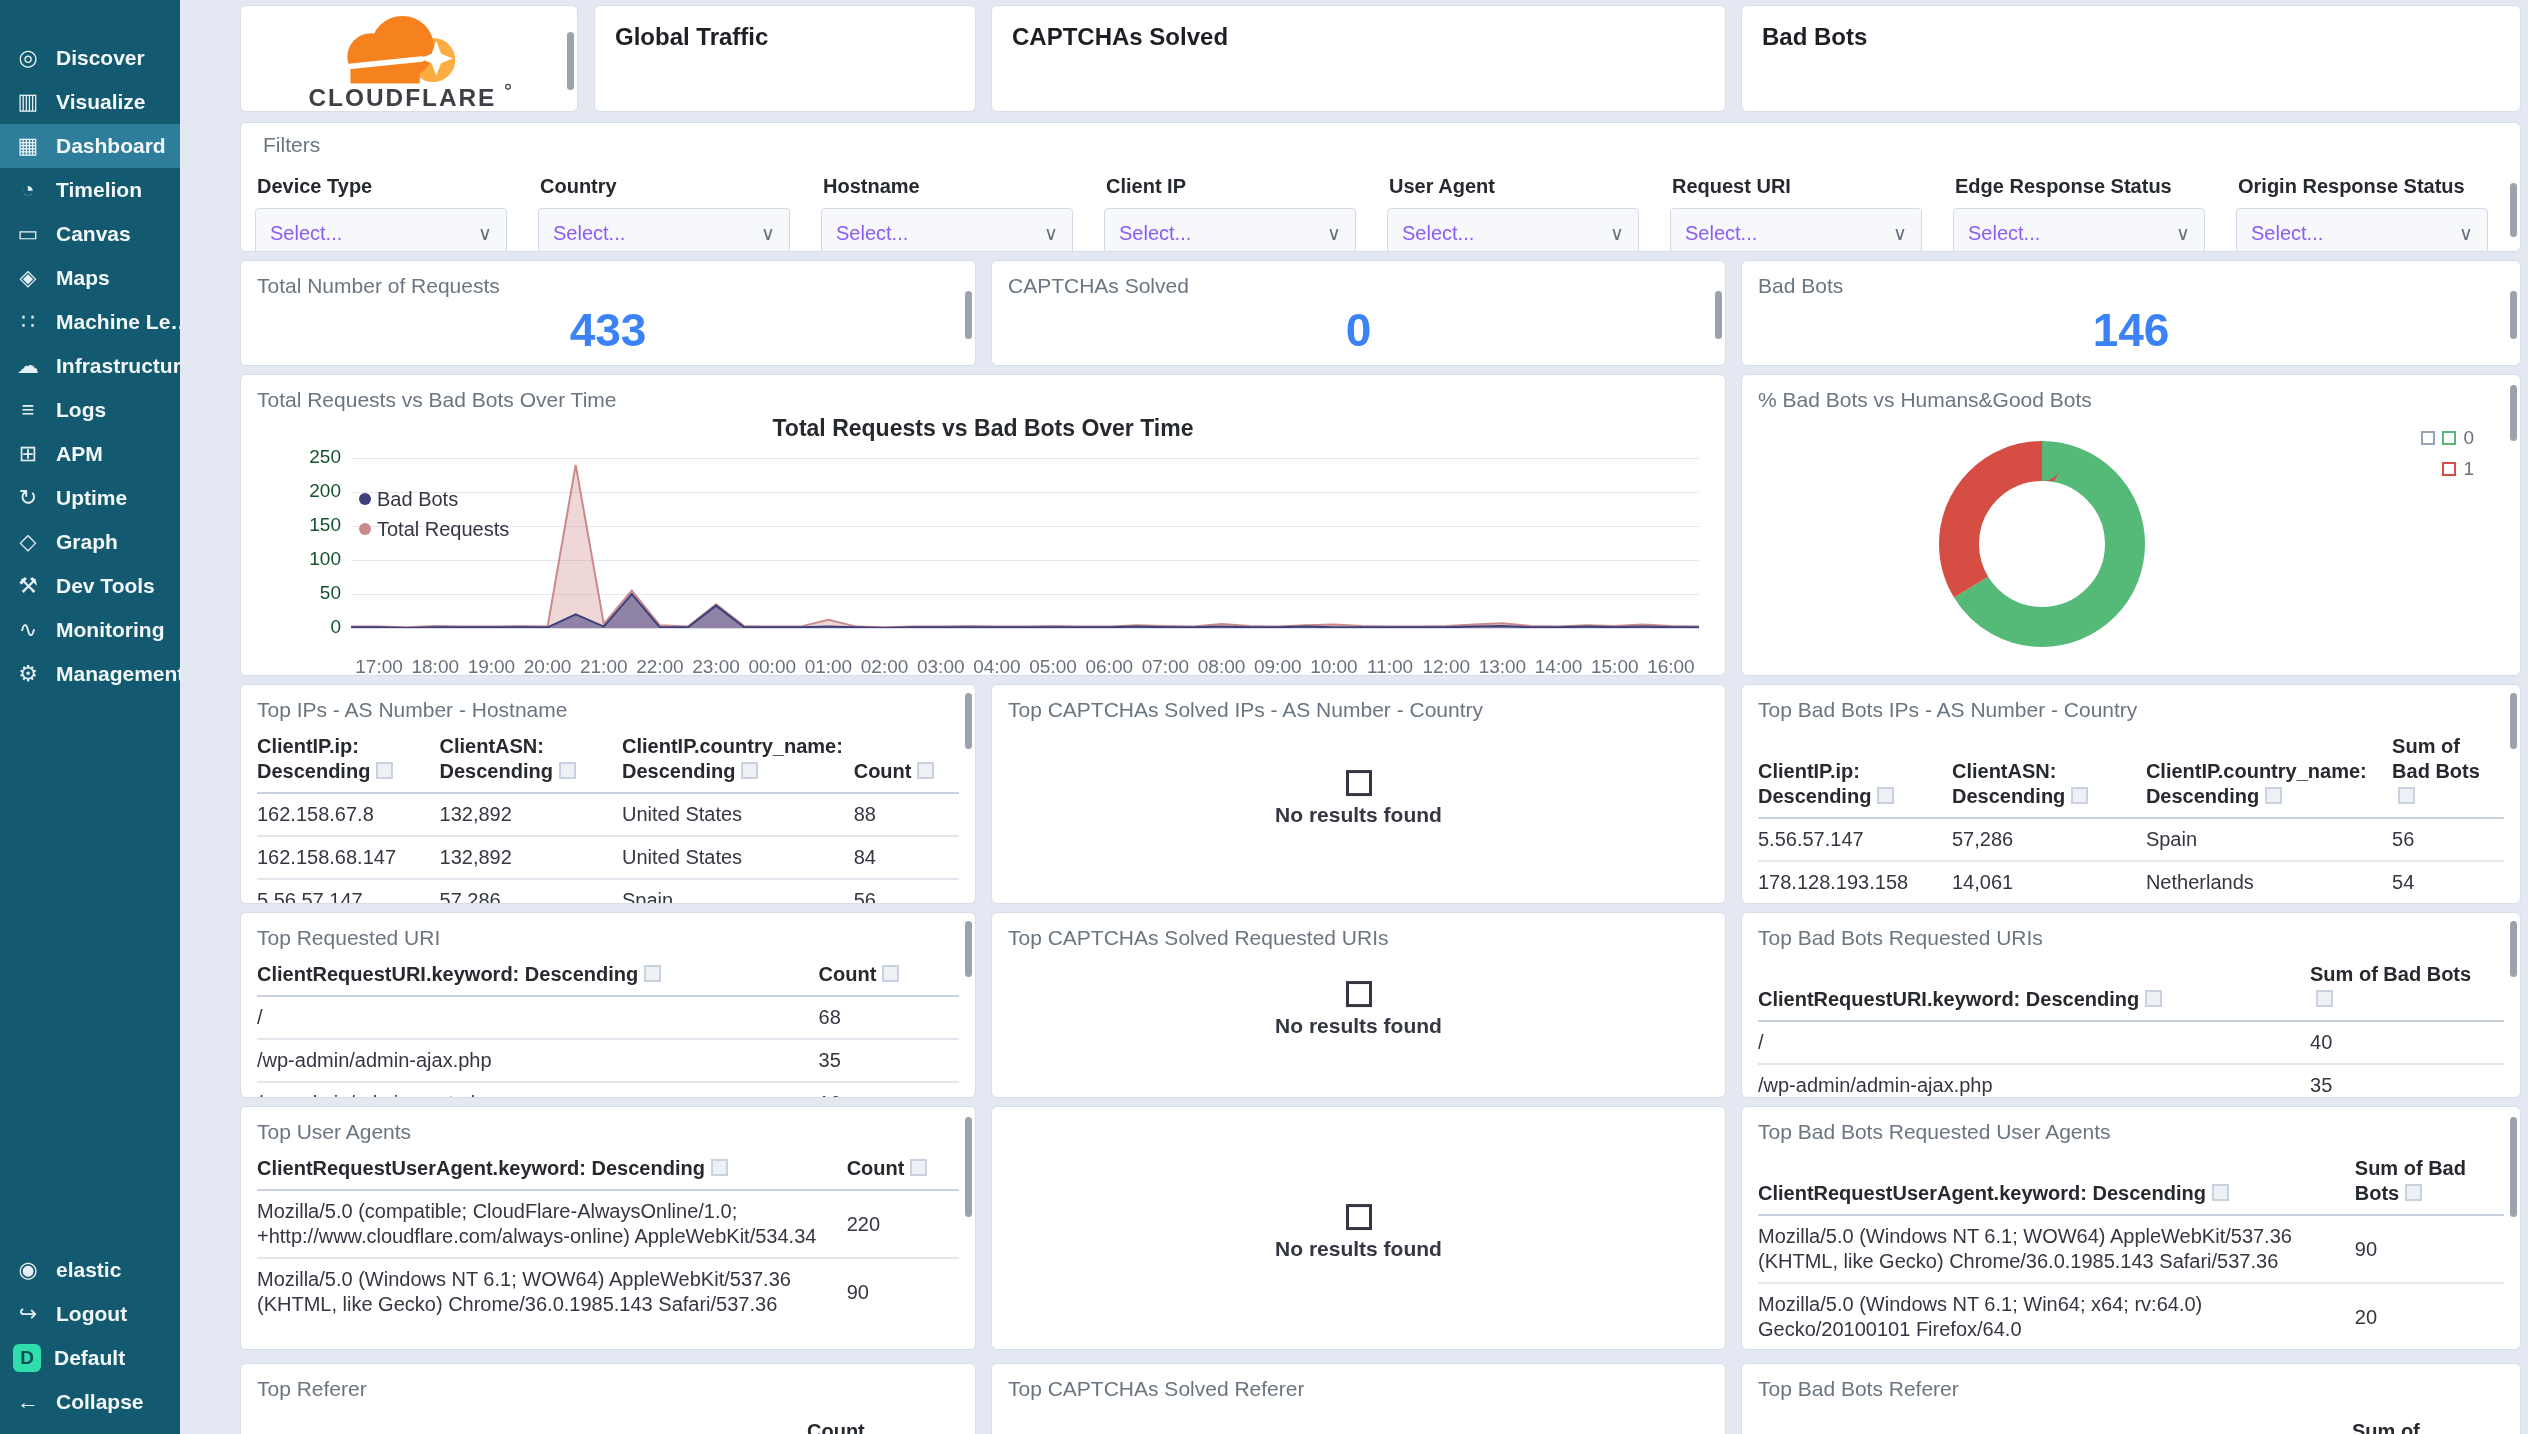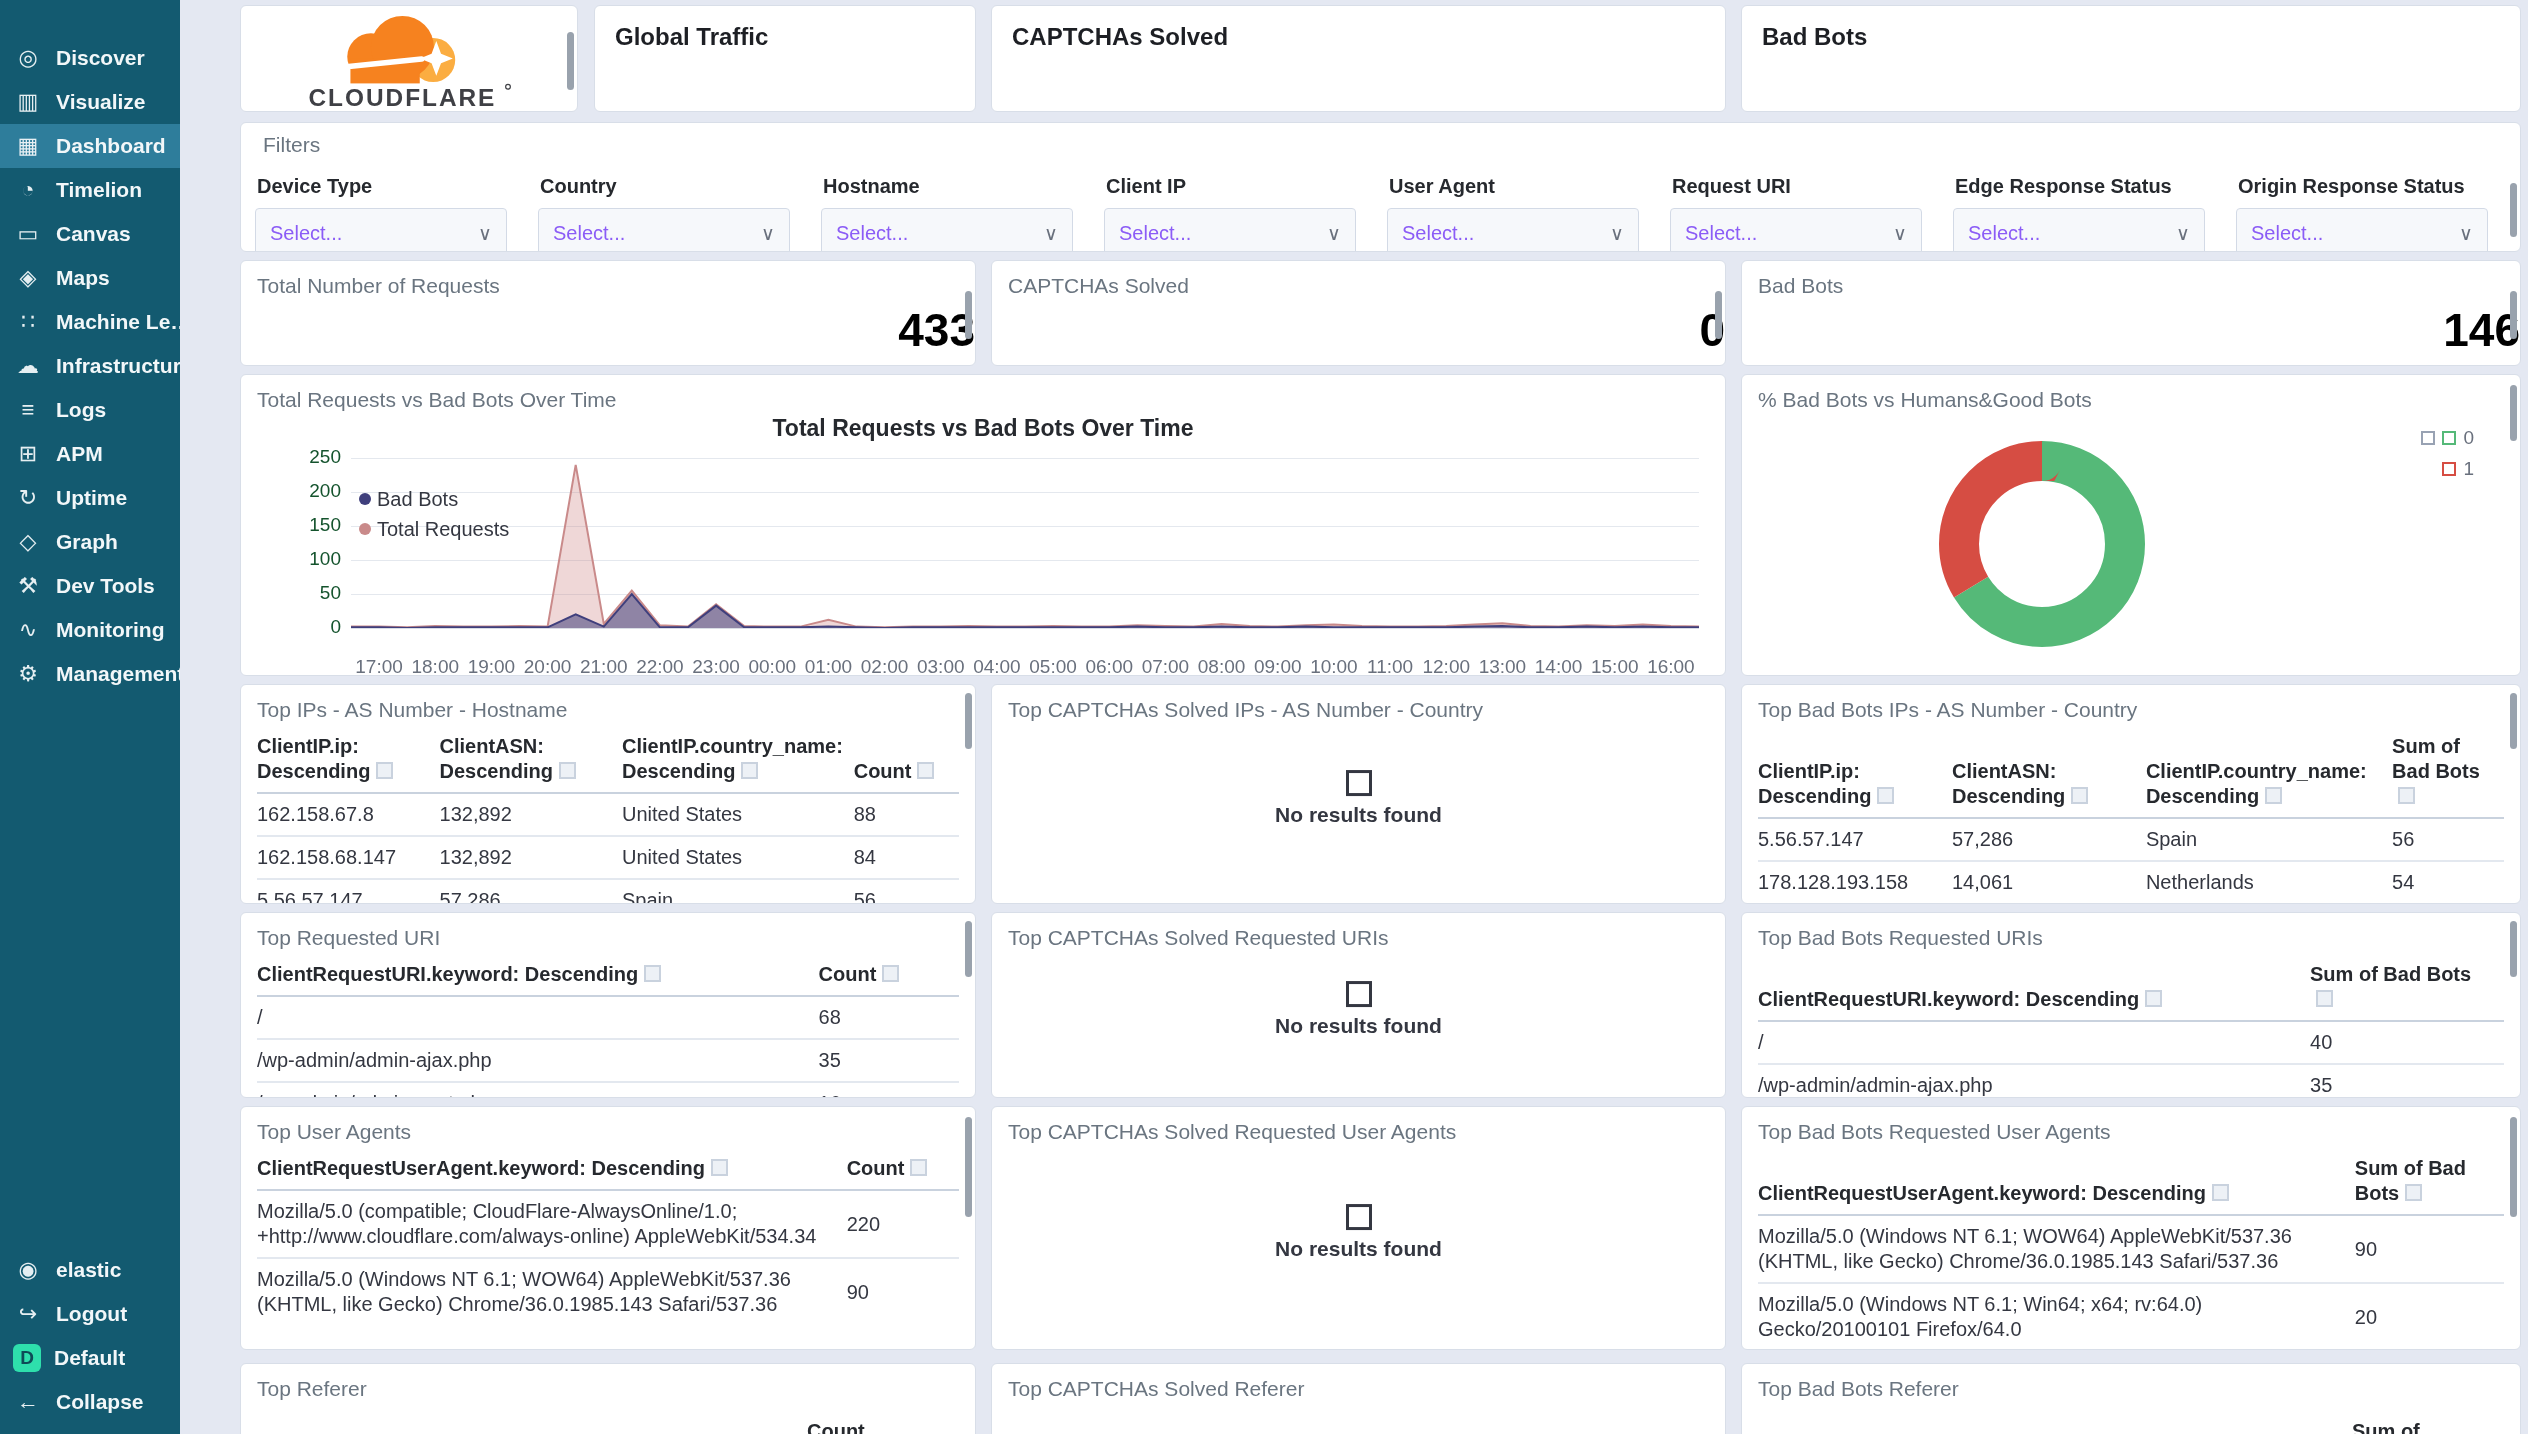--- a/index.html
+++ b/index.html
@@ -26,22 +26,22 @@
   .thumb{position:absolute;right:3px;width:7px;border-radius:4px;background:#99A2AD;}
   
   .filters-body{display:flex;gap:31px;padding:12px 14px 0 14px;}
   .filter-col{width:252px;min-width:252px;}
   .filter-label{font-weight:bold;font-size:20px;color:#26292E;margin:6px 0 10px 2px;}
   .select-box{height:50px;background:#F6F8FB;border:1px solid #D3DAE6;border-radius:4px;
     display:flex;align-items:center;justify-content:space-between;padding:0 14px;box-sizing:border-box;cursor:pointer;}
   .select-ph{color:#8b5cf6;font-size:20px;text-align:center;}
   .chev{color:#69707D;font-size:19px;}
   
-  .metric-value{position:absolute;bottom:8px;left:0;right:0;text-align:right;
-    font-size:46px;font-weight:bold;color:#000000;}
+  .metric-value{position:absolute;bottom:8px;left:0;right:0;text-align:center;
+    font-size:46px;font-weight:bold;color:#3b82f6;}
   
   .chart-title{position:absolute;top:40px;left:0;right:0;text-align:center;
     font-weight:bold;font-size:23px;color:#26292E;}
   .plot{position:absolute;left:110px;right:26px;top:83px;height:170px;}
   .plot svg{position:absolute;left:0;top:0;}
   .grid{position:absolute;left:0;right:0;height:1px;background:#E4E8EE;}
   .grid.zero{background:#D9DDE5;}
   .ylabels span{position:absolute;right:100%;margin-right:10px;font-size:19px;color:#14532d;width:50px;text-align:right;}
   .xlabels{position:absolute;left:0;right:0;top:178px;height:26px;margin-top:20px;}
   .xlabels span{position:absolute;transform:translateX(-50%);font-size:19px;color:#69707D;white-space:nowrap;}
@@ -523,21 +523,20 @@
             <tr>
               <td>Mozilla/5.0 (Windows NT 6.1; WOW64) AppleWebKit/537.36 (KHTML, like Gecko) Chrome/36.0.1985.143 Safari/537.36</td>
               <td>90</td>
             </tr>
           </tbody>
         </table>
       </div>
     <div class="thumb" style="top:10px;height:100px;"></div>
   </div>
   <div class="panel" style="left:811px;top:1106px;width:735px;height:244px;">
-    <div class="panel-title">Top CAPTCHAs Solved Requested User Agents</div>
     <div class="empty">
       <div class="empty-icon"></div>
       <div class="empty-text">No results found</div>
     </div>
   </div>
   <div class="panel" style="left:1561px;top:1106px;width:780px;height:244px;">
     <div class="panel-title">Top Bad Bots Requested User Agents</div>
     <div>
         <table class="tbl">
           <colgroup>

